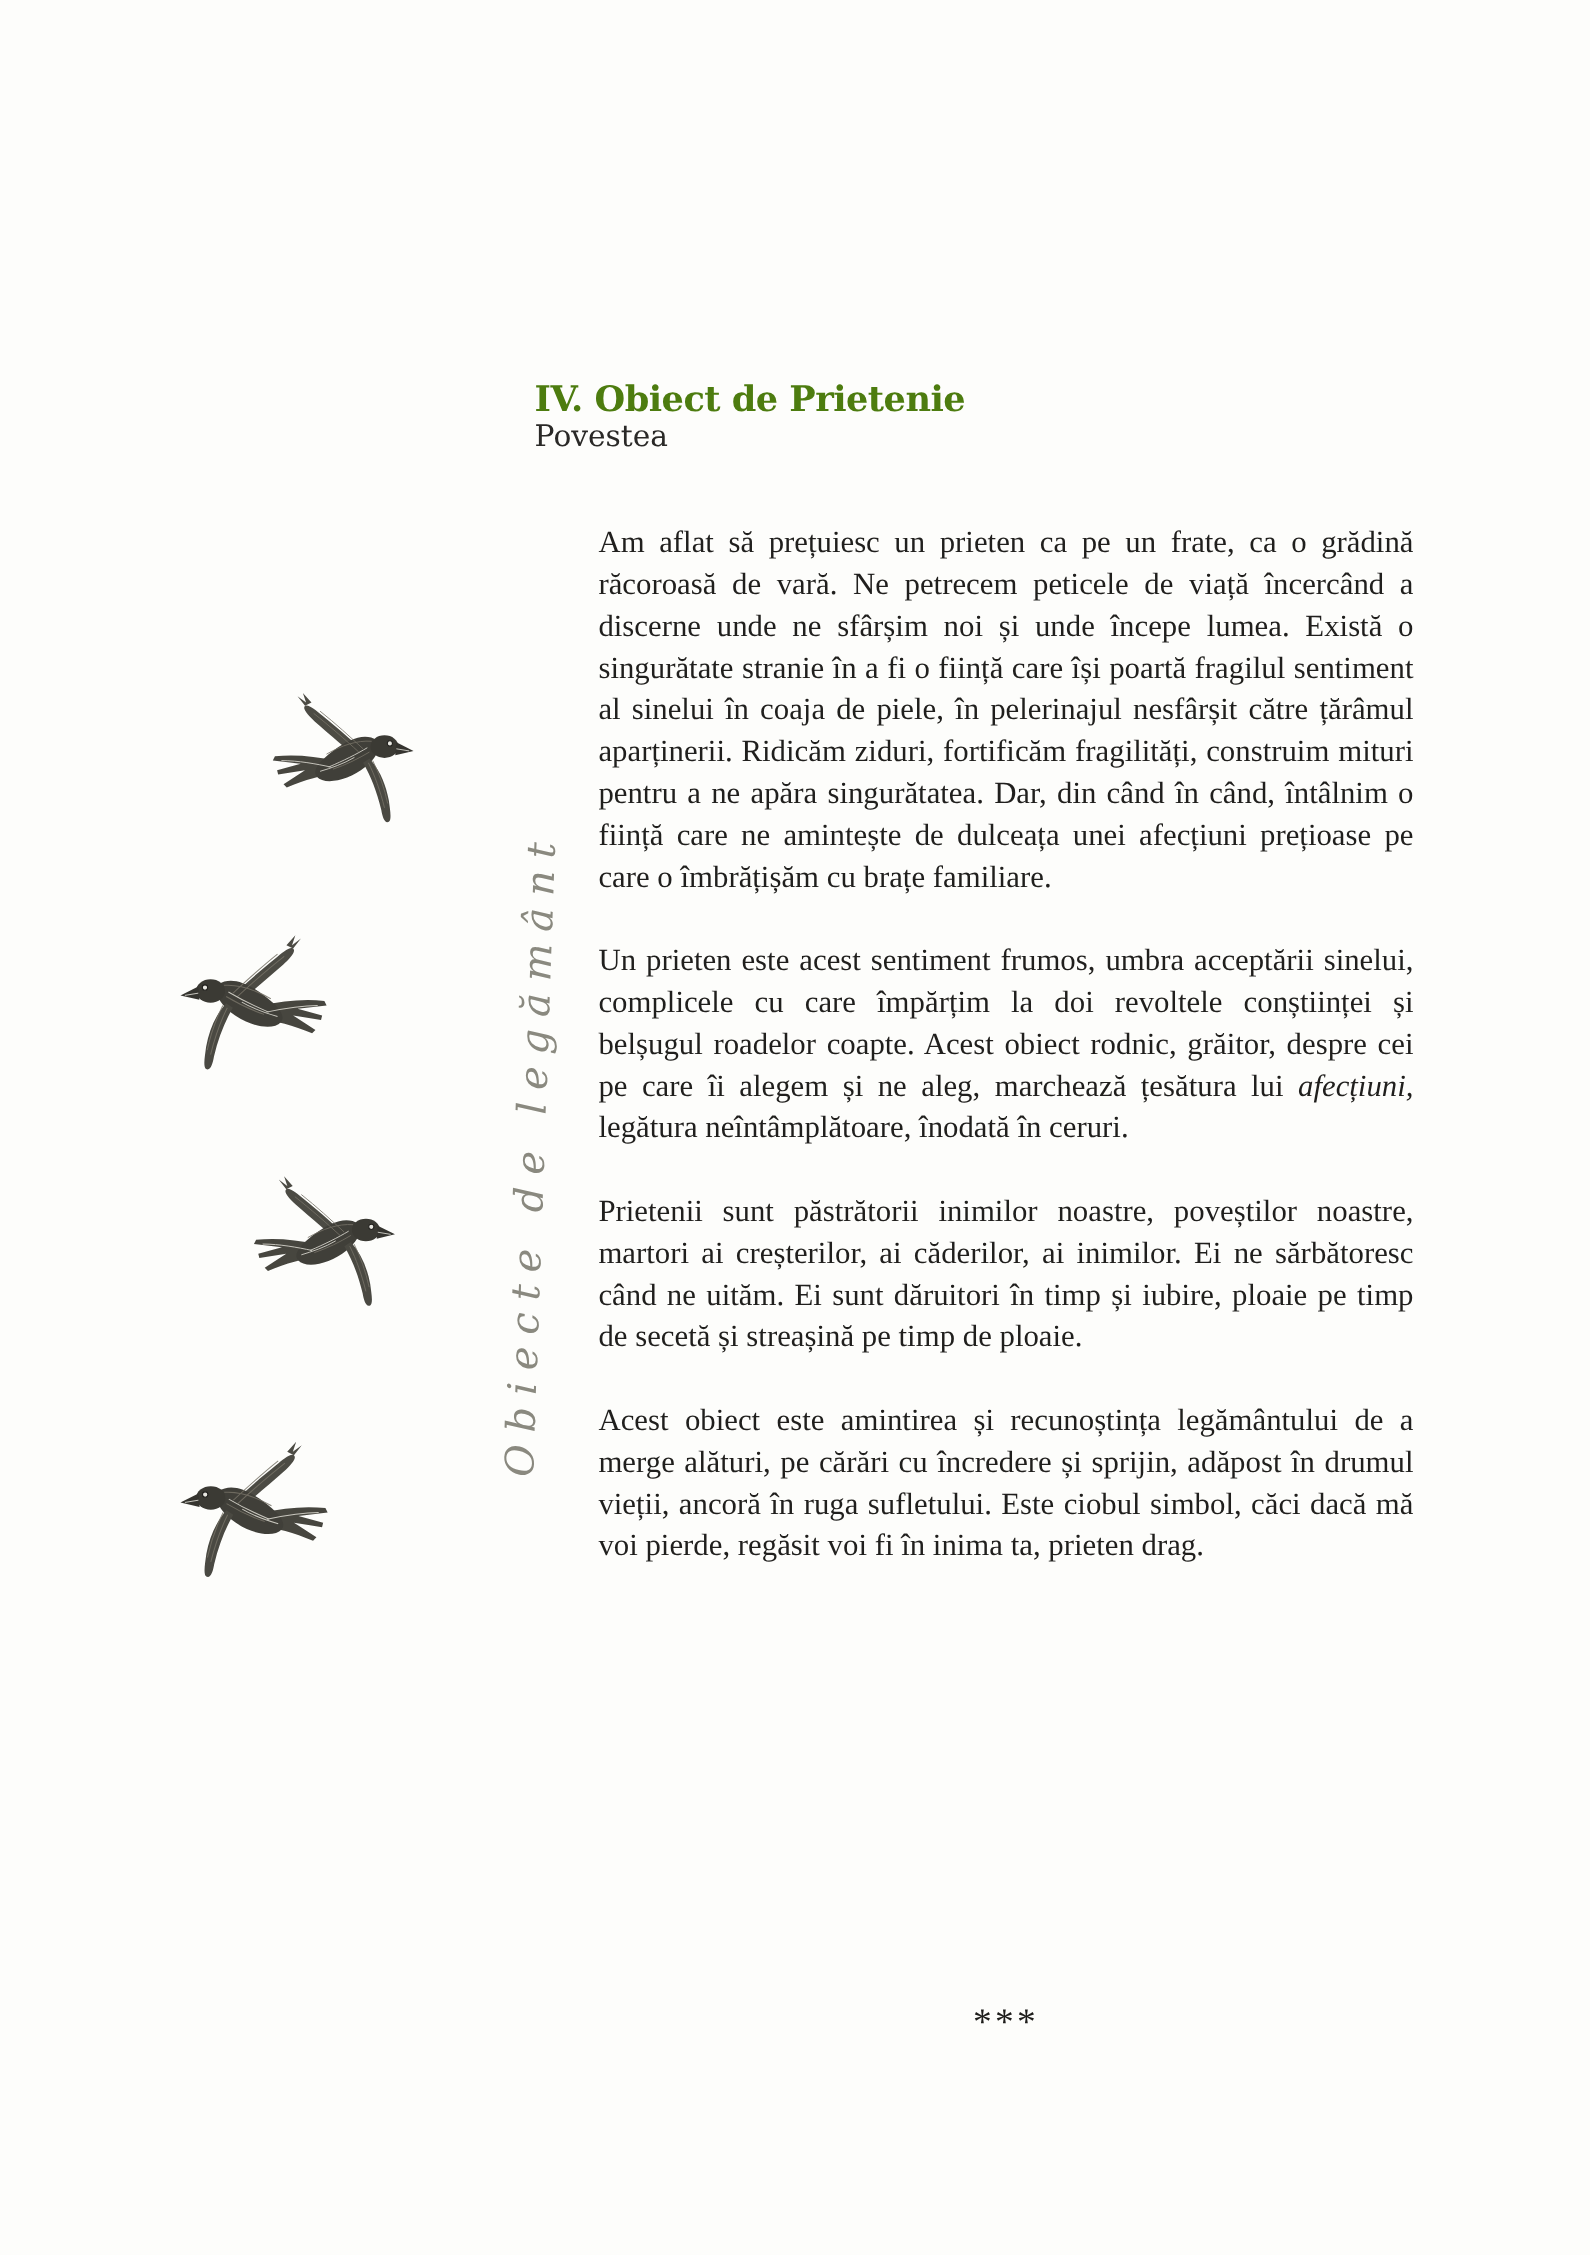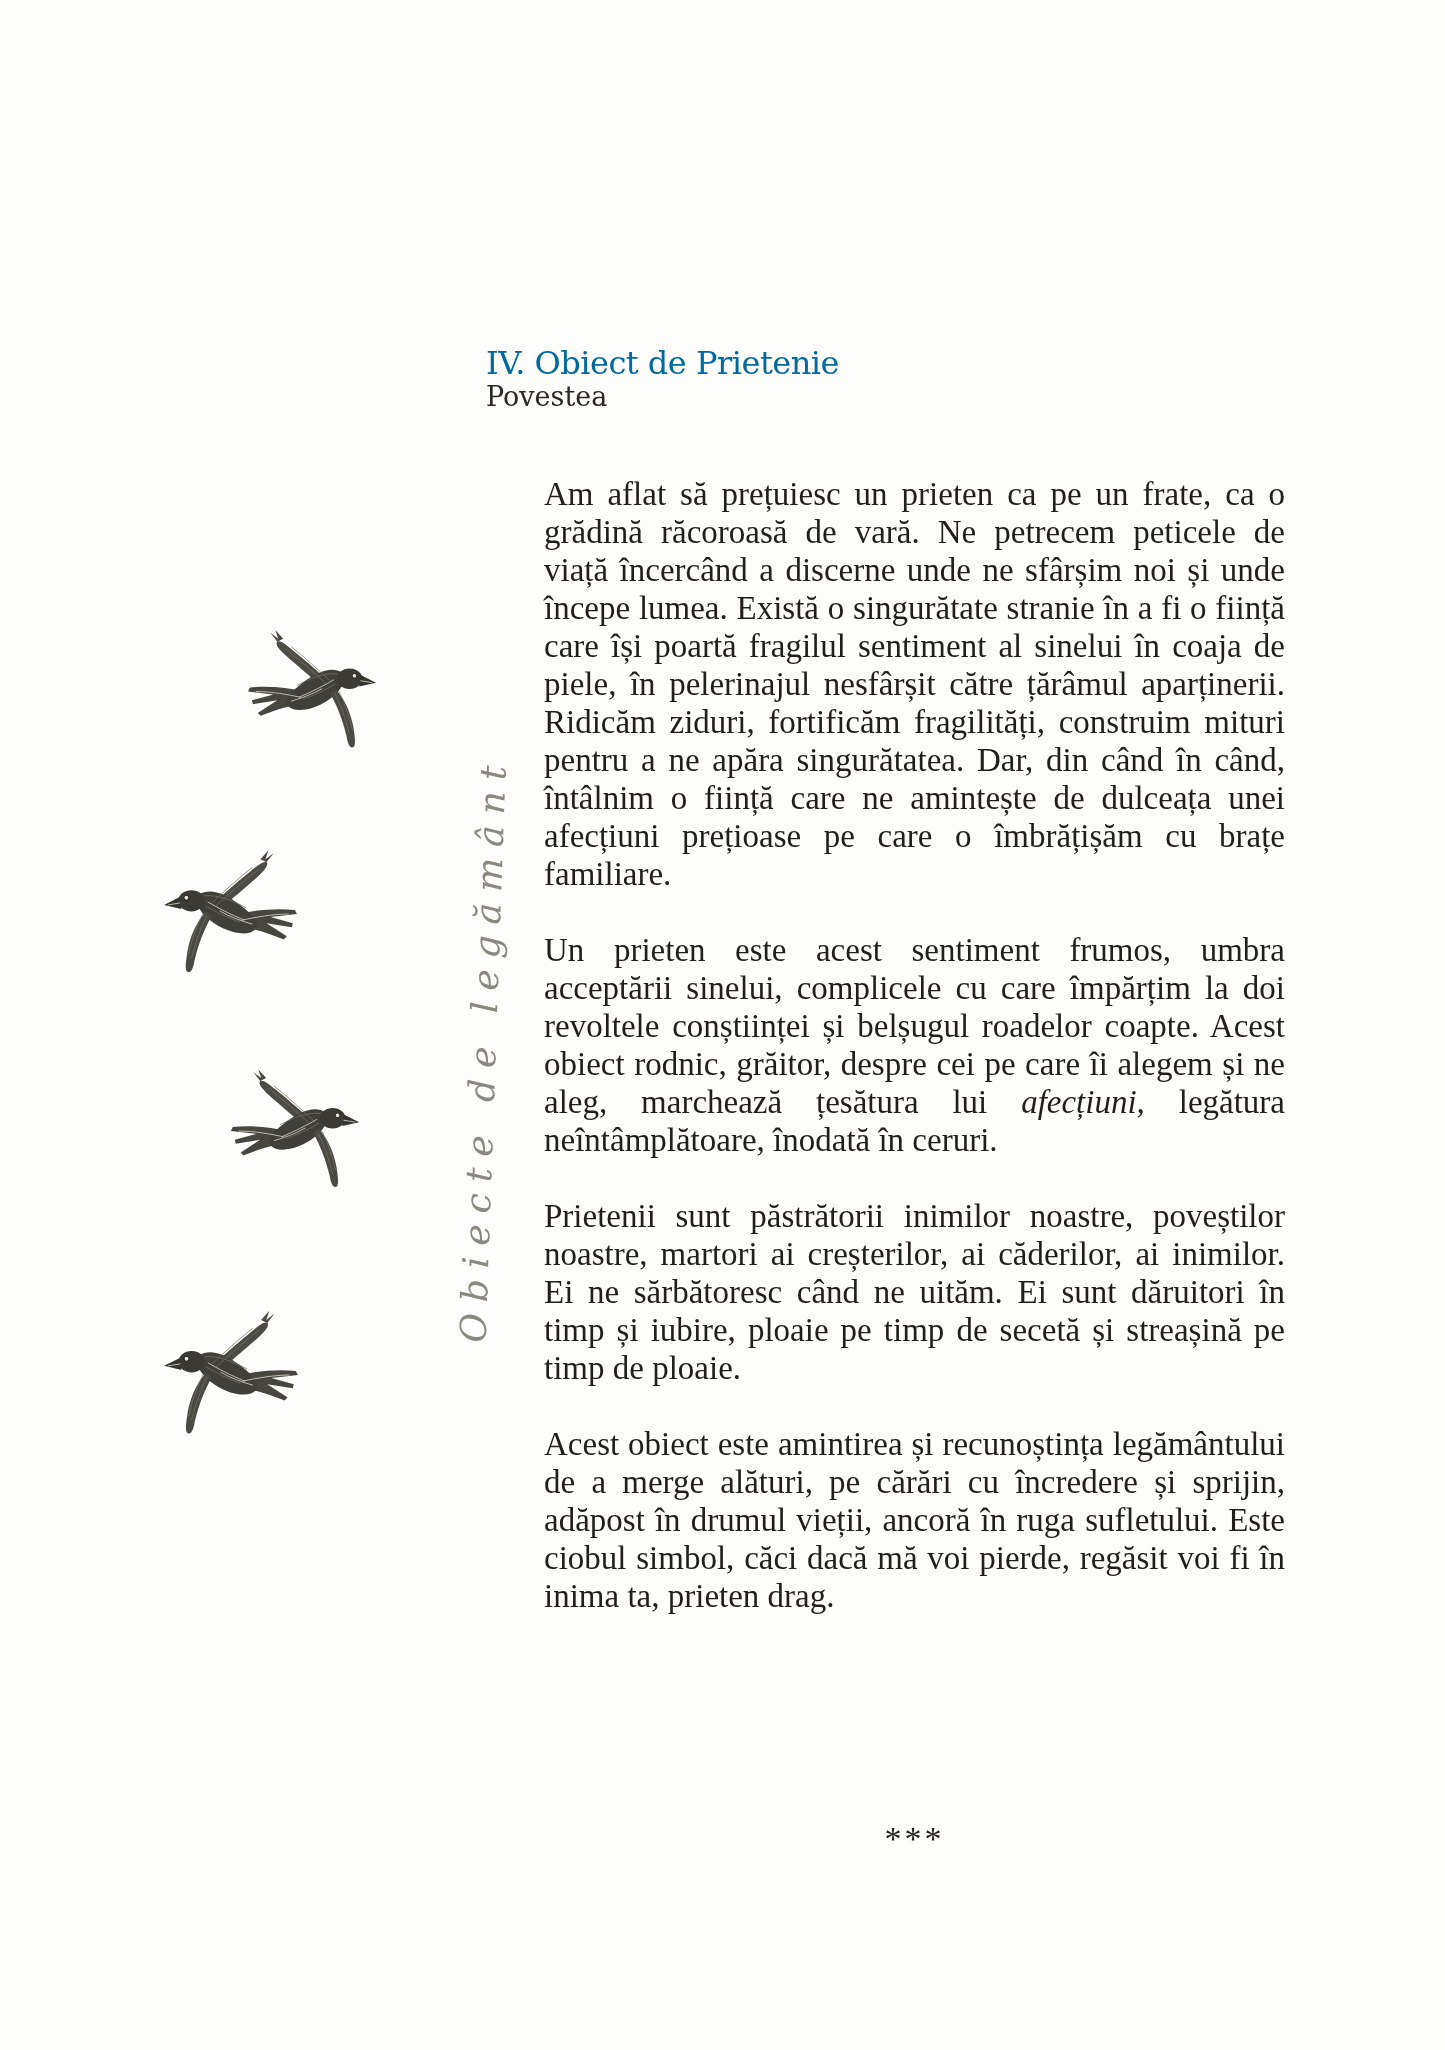--- a/index.html
+++ b/index.html
@@ -6,37 +6,37 @@
   .page{
     position:relative;
     width:1445px;height:2050px;
     background:#fdfdfb;
     overflow:hidden;
     font-family:"Liberation Serif", serif;
   }
   .heading{position:absolute;left:486px;top:346px;}
   .title{
     font-family:"DejaVu Serif", serif;
-    font-weight:400;
+    font-weight:700;
     font-size:32px;line-height:34px;
     letter-spacing:-0.5px;
-    color:#0369a1;
+    color:#4d7c0f;
     white-space:nowrap;
     text-align:center;
   }
   .subtitle{
     font-family:"DejaVu Serif", serif;
     font-size:27px;line-height:30px;
     color:#2a2927;
     margin-top:2px;
   }
   .article{position:absolute;left:544px;top:475px;width:741px;}
   .body-par{
     margin:0 0 38px 0;
-    font-size:33px;line-height:38px;
+    font-size:28px;line-height:38px;
     text-align:justify;
     color:#201f1d;
   }
   .body-par .it{font-style:italic;}
   .separator{
     position:absolute;left:544px;top:1820px;width:741px;
     text-align:center;
     font-size:34px;line-height:38px;
     color:#1e1d1b;
     letter-spacing:3px;

